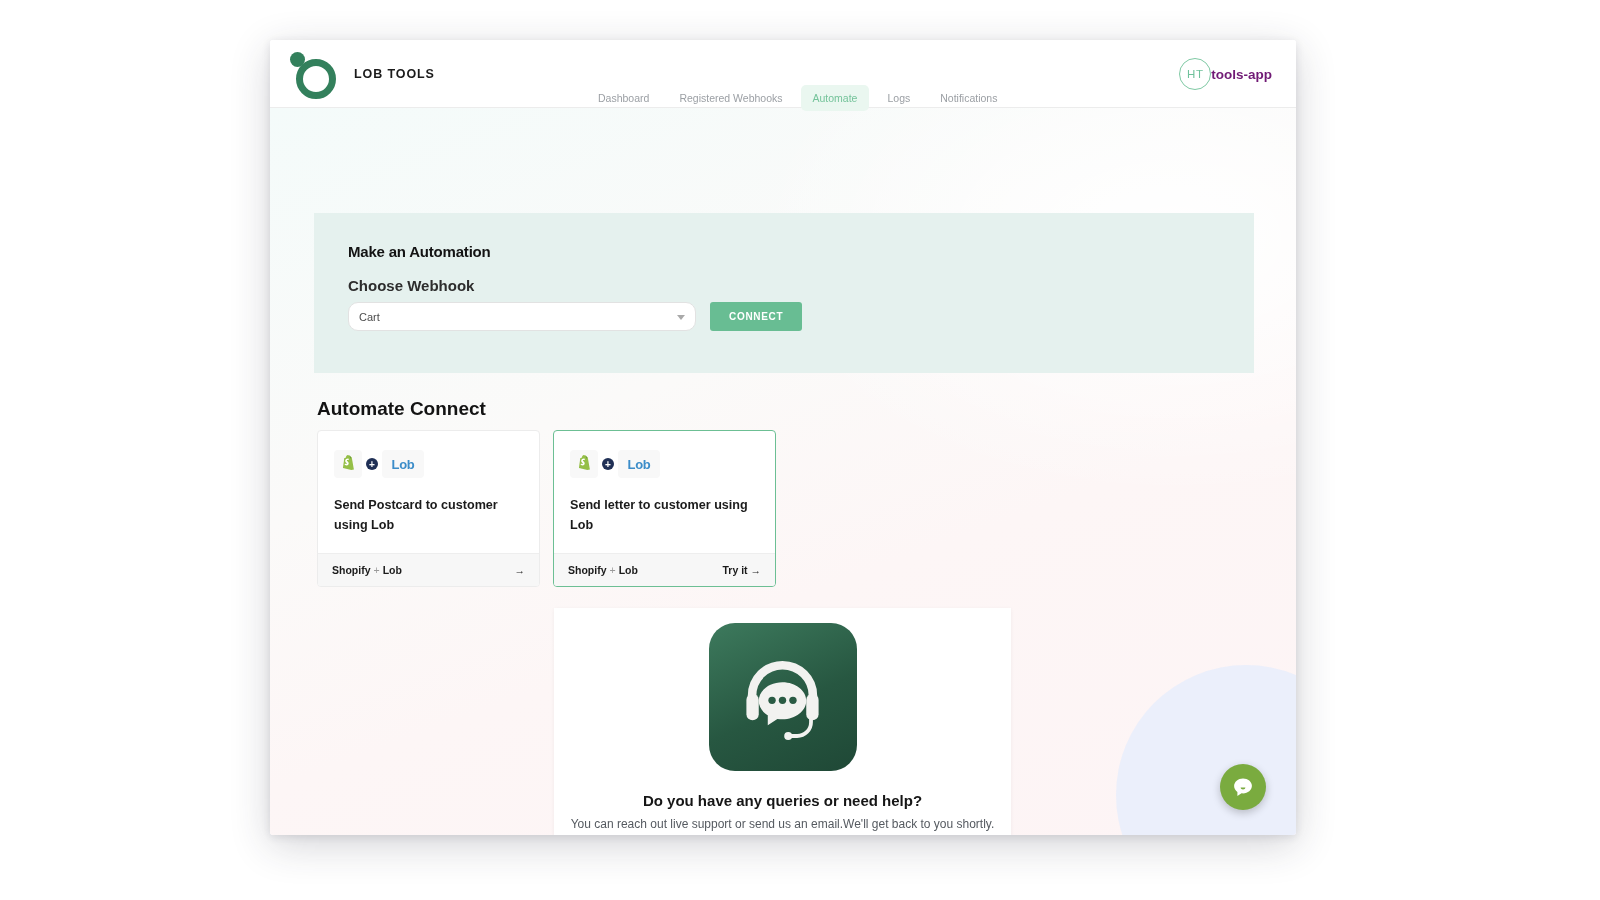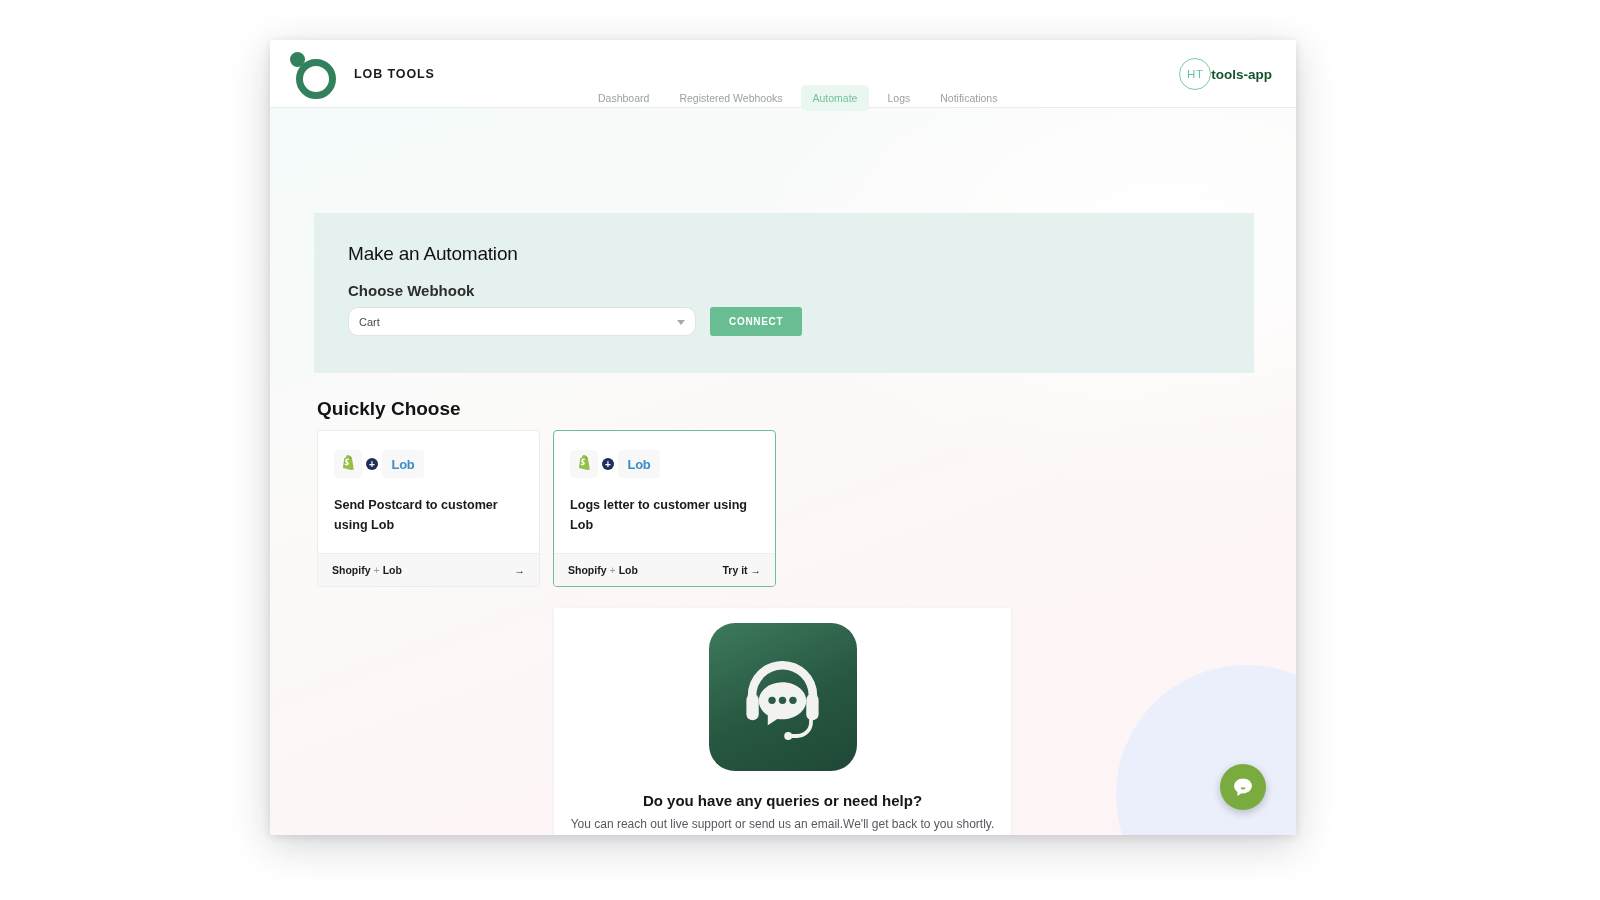--- a/index.html
+++ b/index.html
@@ -66,21 +66,21 @@
   .user {
     position: absolute; right: 24px; top: 0; height: 68px;
     display: flex; align-items: center; gap: 0;
   }
   .avatar {
     width: 32px; height: 32px; border-radius: 50%;
     border: 1.3px solid #7fc9a4;
     display: flex; align-items: center; justify-content: center;
     font-size: 11.5px; color: #6fc19b; letter-spacing: .5px;
   }
-  .user-name { font-size: 13.5px; font-weight: bold; color: #14532d; }
+  .user-name { font-size: 13.5px; font-weight: bold; color: #701a75; }
 
   
   .page {
     position: relative;
     height: 727px;
     background:
       radial-gradient(ellipse 700px 420px at 88% 18%, #ffffff 0%, rgba(255,255,255,0) 62%),
       linear-gradient(160deg, #f4fbfa 0%, #fbfaf9 38%, #fdf6f6 62%, #fdf4f5 100%);
     overflow: hidden;
   }
@@ -94,21 +94,21 @@
   }
 
   
   .hero {
     position: absolute; left: 44px; top: 105px;
     width: 940px; height: 160px;
     background: #e5f1ee;
     padding: 30px 34px 0 34px;
   }
   .hero-title {
-    font-size: 19px; font-weight: normal; color: #131313;
+    font-size: 15px; font-weight: bold; color: #131313;
     letter-spacing: -.2px;
   }
   .hero-label {
     margin-top: 17px;
     font-size: 15px; font-weight: bold; color: #2d2d2d;
   }
   .hero-row { margin-top: 8px; display: flex; align-items: center; gap: 14px; }
   .select {
     position: relative;
     width: 348px; height: 29px;
@@ -259,21 +259,21 @@
         <div class="hero-label">Choose Webhook</div>
         <div class="hero-row">
           <div class="select">
             <span class="select-value">Cart</span>
             <span class="caret"></span>
           </div>
           <button class="btn-connect">CONNECT</button>
         </div>
       </div>
 
-      <div class="section-title">Quickly Choose</div>
+      <div class="section-title">Automate Connect</div>
 
       <div class="cards">
 
         <div class="card">
           <div class="card-body">
             <div class="icon-pair">
               <div class="icon-tile">
                 <svg width="17" height="19" viewBox="0 0 17 19" aria-hidden="true">
                   <path d="M11.6 2.1c-.2-.1-.5-.1-.7 0-.2-.9-.7-1.7-1.6-1.7-.1 0-.2 0-.3.1C8.7.2 8.4 0 8 0 6.6 0 5.9 1.8 5.7 2.7c-.6.2-1 .3-1.1.3-.3.1-.3.1-.4.4C4.2 3.7 3 12.9 3 12.9L11.3 15l2.6-.6s-2.1-12.1-2.3-12.3z" fill="#95bf47"></path>
                   <path d="M10.9 2.1c-.1 0-.2 0-.3.1 0-.1 0-.2-.1-.3-.2-.8-.6-1.2-1.1-1.3.6 1 .8 2.3.9 2.8l.6-.2v-1.1z" fill="#5e8e3e"></path>
@@ -303,21 +303,21 @@
                   <path d="M11.6 2.1c-.2-.1-.5-.1-.7 0-.2-.9-.7-1.7-1.6-1.7-.1 0-.2 0-.3.1C8.7.2 8.4 0 8 0 6.6 0 5.9 1.8 5.7 2.7c-.6.2-1 .3-1.1.3-.3.1-.3.1-.4.4C4.2 3.7 3 12.9 3 12.9L11.3 15l2.6-.6s-2.1-12.1-2.3-12.3z" fill="#95bf47"></path>
                   <path d="M10.9 2.1c-.1 0-.2 0-.3.1 0-.1 0-.2-.1-.3-.2-.8-.6-1.2-1.1-1.3.6 1 .8 2.3.9 2.8l.6-.2v-1.1z" fill="#5e8e3e"></path>
                   <path d="M8.9 4l-.4 1.2s-.4-.2-.9-.2c-.7 0-.8.5-.8.6 0 .7 1.9 1 1.9 2.7 0 1.3-.8 2.2-2 2.2-1.4 0-2.1-.9-2.1-.9l.4-1.2s.7.6 1.3.6c.4 0 .5-.3.5-.5 0-.9-1.6-1-1.6-2.5C5.2 4.7 6.1 3.5 8 3.5c.6 0 .9.5.9.5z" fill="#ffffff"></path>
                   <path d="M8 .9c-.5.2-1.1 1-1.4 2.2.4-.1.9-.3 1.4-.4V.9z" fill="#95bf47"></path>
                   <path d="M9.3 2.3c-.1-.8-.4-1.4-.8-1.4h-.1C8.9 1.4 9.2 2.4 9.3 3l.6-.2c-.1-.2-.4-.4-.6-.5z" fill="#95bf47"></path>
                 </svg>
               </div>
               <div class="plus-badge">+</div>
               <div class="lob-tile">Lob</div>
             </div>
-            <div class="card-title">Logs letter to customer using Lob</div>
+            <div class="card-title">Send letter to customer using Lob</div>
           </div>
           <div class="card-foot">
             <div>
               <span>Shopify</span><span class="foot-plus">+</span><span>Lob</span>
             </div>
             <div class="foot-action">Try it →</div>
           </div>
         </div>
       </div>
 

